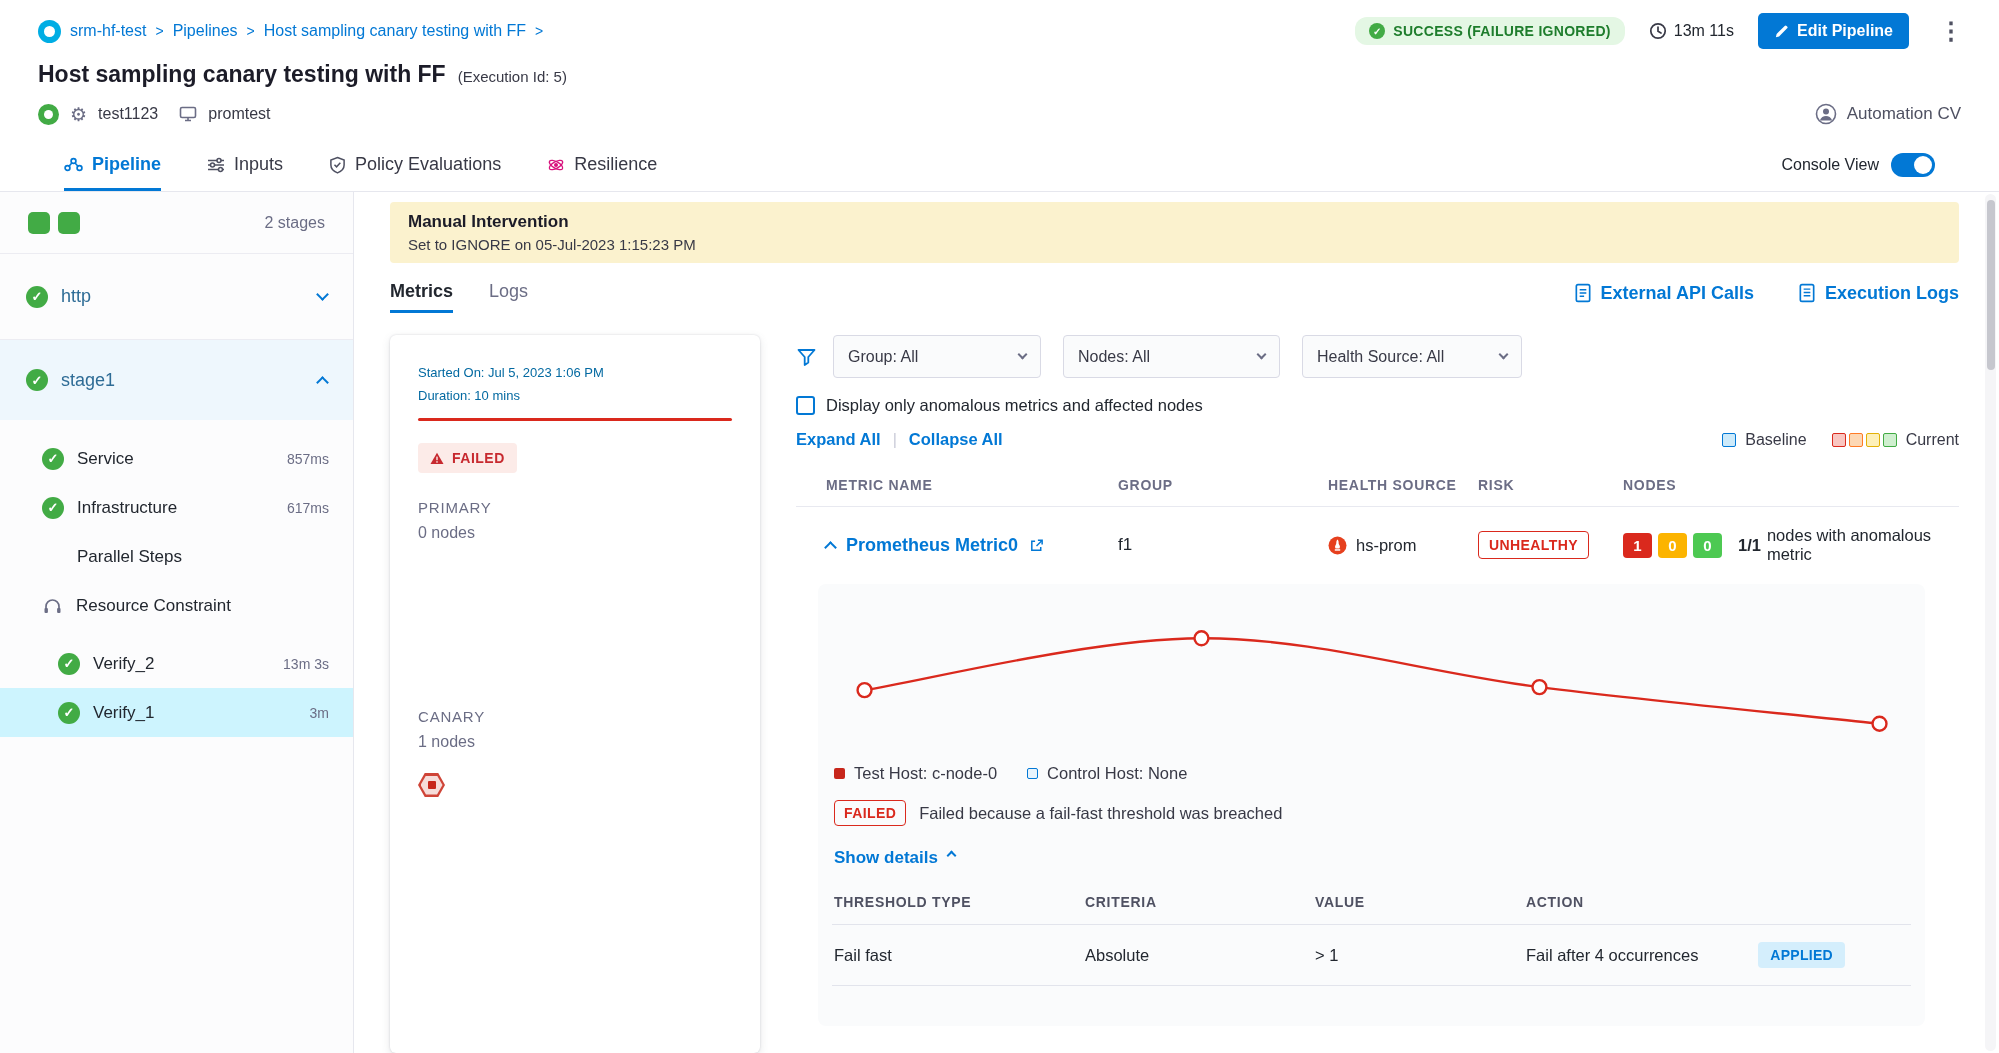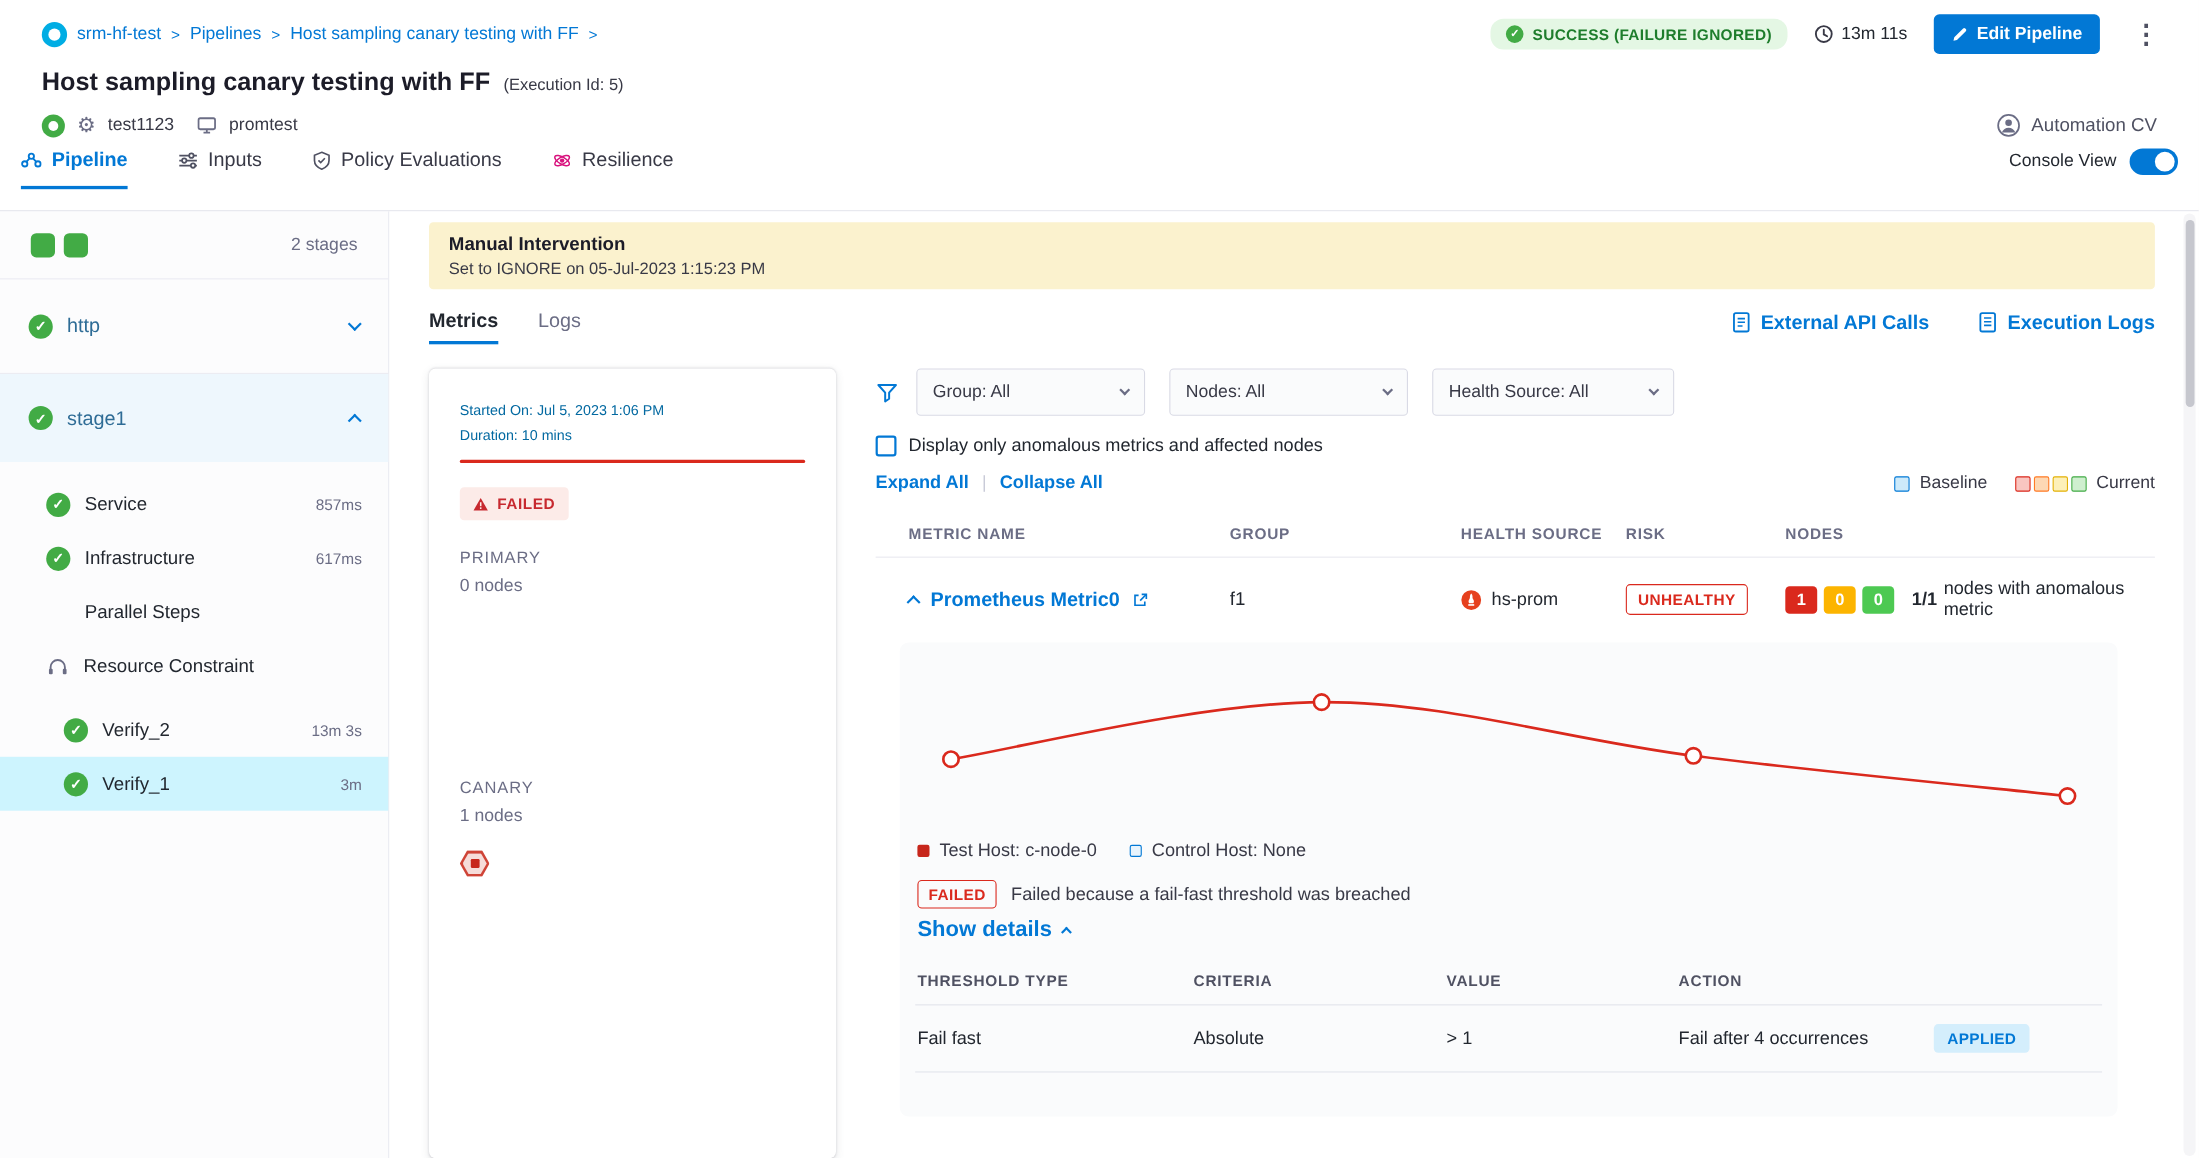--- a/index.html
+++ b/index.html
@@ -26,21 +26,21 @@
 
   .row2{display:flex;align-items:baseline;gap:12px;padding:12px 38px 0 38px}
   .row2 h1{font-size:23px;font-weight:bold;color:#1c1c28}
   .exec-id{font-size:15px;color:#383946}
   .row3{display:flex;align-items:center;gap:11px;padding:15px 38px 0 38px;font-size:16px;color:#383946}
   .svc-dot{width:21px;height:21px;border-radius:50%;background:#42ab45;position:relative}
   .svc-dot::after{content:'';position:absolute;left:6px;top:6px;width:9px;height:9px;border-radius:50%;background:#fff}
   .gear{font-size:19px;color:#6b6d85;line-height:1}
   .meta-right{margin-left:auto;display:flex;align-items:center;gap:10px;color:#4f5162;font-size:17px}
 
-  .main-tabs{display:flex;align-items:flex-start;gap:46px;padding:0 19px;margin-top:auto;height:56px}
+  .main-tabs{display:flex;align-items:flex-end;gap:46px;padding:0 64px;margin-top:auto;height:56px}
   .tab{display:flex;align-items:center;gap:9px;font-size:18px;color:#383946;padding-bottom:16px;position:relative}
   .tab.active{color:#0278d5;font-weight:bold}
   .tab.active::after{content:'';position:absolute;left:0;right:0;bottom:0;height:3px;background:#0278d5}
   .tabs-right{margin-left:auto;display:flex;align-items:center;gap:12px;padding-bottom:14px}
   .tabs-right .lbl{font-size:16px;color:#22272f}
   .toggle{width:44px;height:24px;border-radius:12px;background:#0278d5;position:relative}
   .toggle::after{content:'';position:absolute;right:3px;top:3px;width:18px;height:18px;border-radius:50%;background:#fff}
 
   
   .body{display:flex;height:861px;position:relative}
@@ -129,21 +129,21 @@
   .panel{margin:4px 34px 0 22px;background:#fafbfc;border-radius:8px;padding:18px 14px 40px 14px}
   .chart-wrap{padding:4px 2px 0 2px}
   .chart-wrap svg{display:block;width:100%;height:150px}
   .chart-legend{display:flex;align-items:center;gap:30px;margin-top:8px;font-size:16.5px;color:#383946;padding-left:2px}
   .cl-item{display:flex;align-items:center;gap:9px}
   .cl-sq{width:11px;height:11px;border-radius:2px}
   .cl-test{background:#c7261b}
   .cl-ctrl{background:#e8f4fd;border:1.5px solid #0278d5}
   .fail-row{display:flex;align-items:center;gap:13px;margin-top:17px;font-size:16.5px;color:#383946;padding-left:2px}
   .failed-outline{border:1.5px solid #da291d;color:#da291d;font-weight:bold;font-size:14px;padding:4px 9px;border-radius:4px;letter-spacing:.4px}
-  .show-details{display:flex;align-items:center;gap:10px;margin-top:8px;color:#0278d5;font-weight:bold;font-size:20px;padding-left:2px}
+  .show-details{display:flex;align-items:flex-start;gap:10px;margin-top:22px;color:#0278d5;font-weight:bold;font-size:17px;padding-left:2px}
   .show-details .caret{color:#0278d5}
   .dt-grid{display:grid;grid-template-columns:251px 230px 211px 1fr;align-items:center}
   .dt-head{margin-top:26px;padding:0 0 14px 2px;font-size:14px;color:#4f5162;font-weight:bold;letter-spacing:.7px;border-bottom:1px solid #e2e4ec}
   .dt-row{padding:17px 0 17px 2px;font-size:16.5px;color:#22272f;border-bottom:1px solid #e2e4ec}
   .dt-action{display:flex;align-items:center;justify-content:space-between;padding-right:66px}
   .applied{background:#d4eefc;color:#0278d5;font-size:14px;font-weight:bold;padding:5px 12px;border-radius:4px;letter-spacing:.3px}
 
   .vscroll{position:absolute;right:3px;top:2px;bottom:2px;width:11px;background:#f5f5f7;border-radius:6px}
   .vscroll .thumb{position:absolute;top:6px;left:1.5px;width:8px;height:170px;background:#c6c7ce;border-radius:4px}
 </style>

